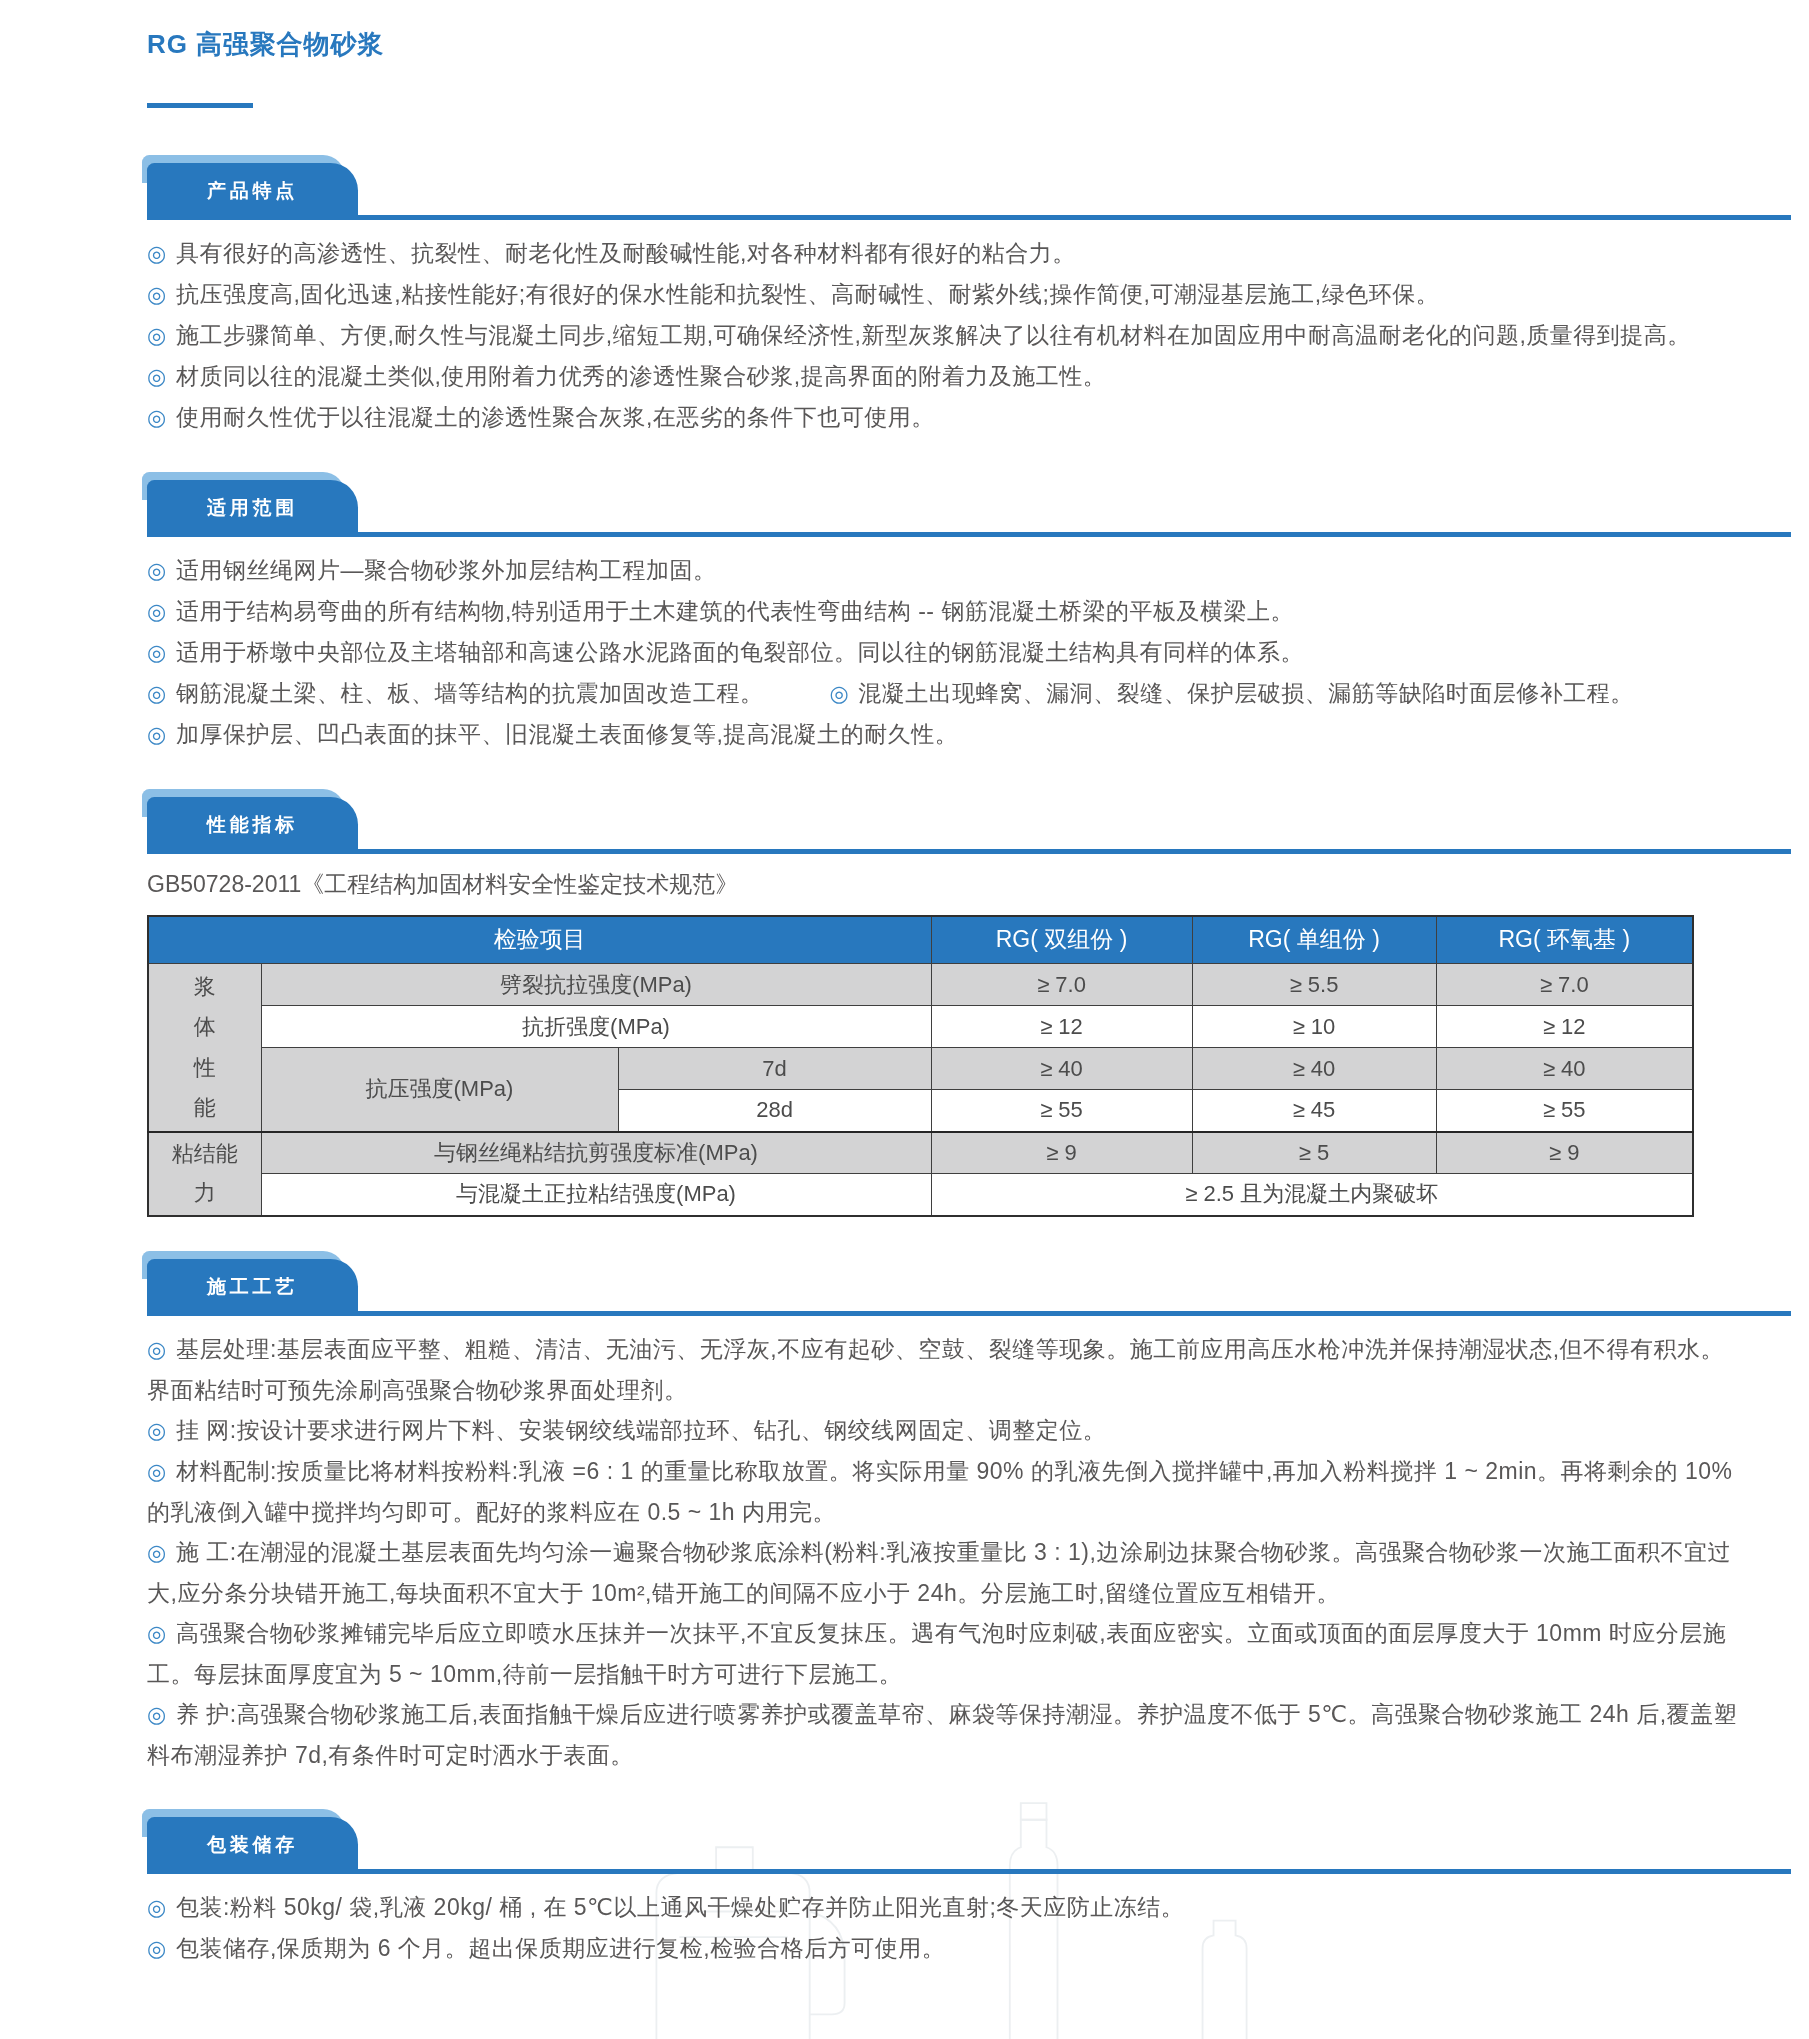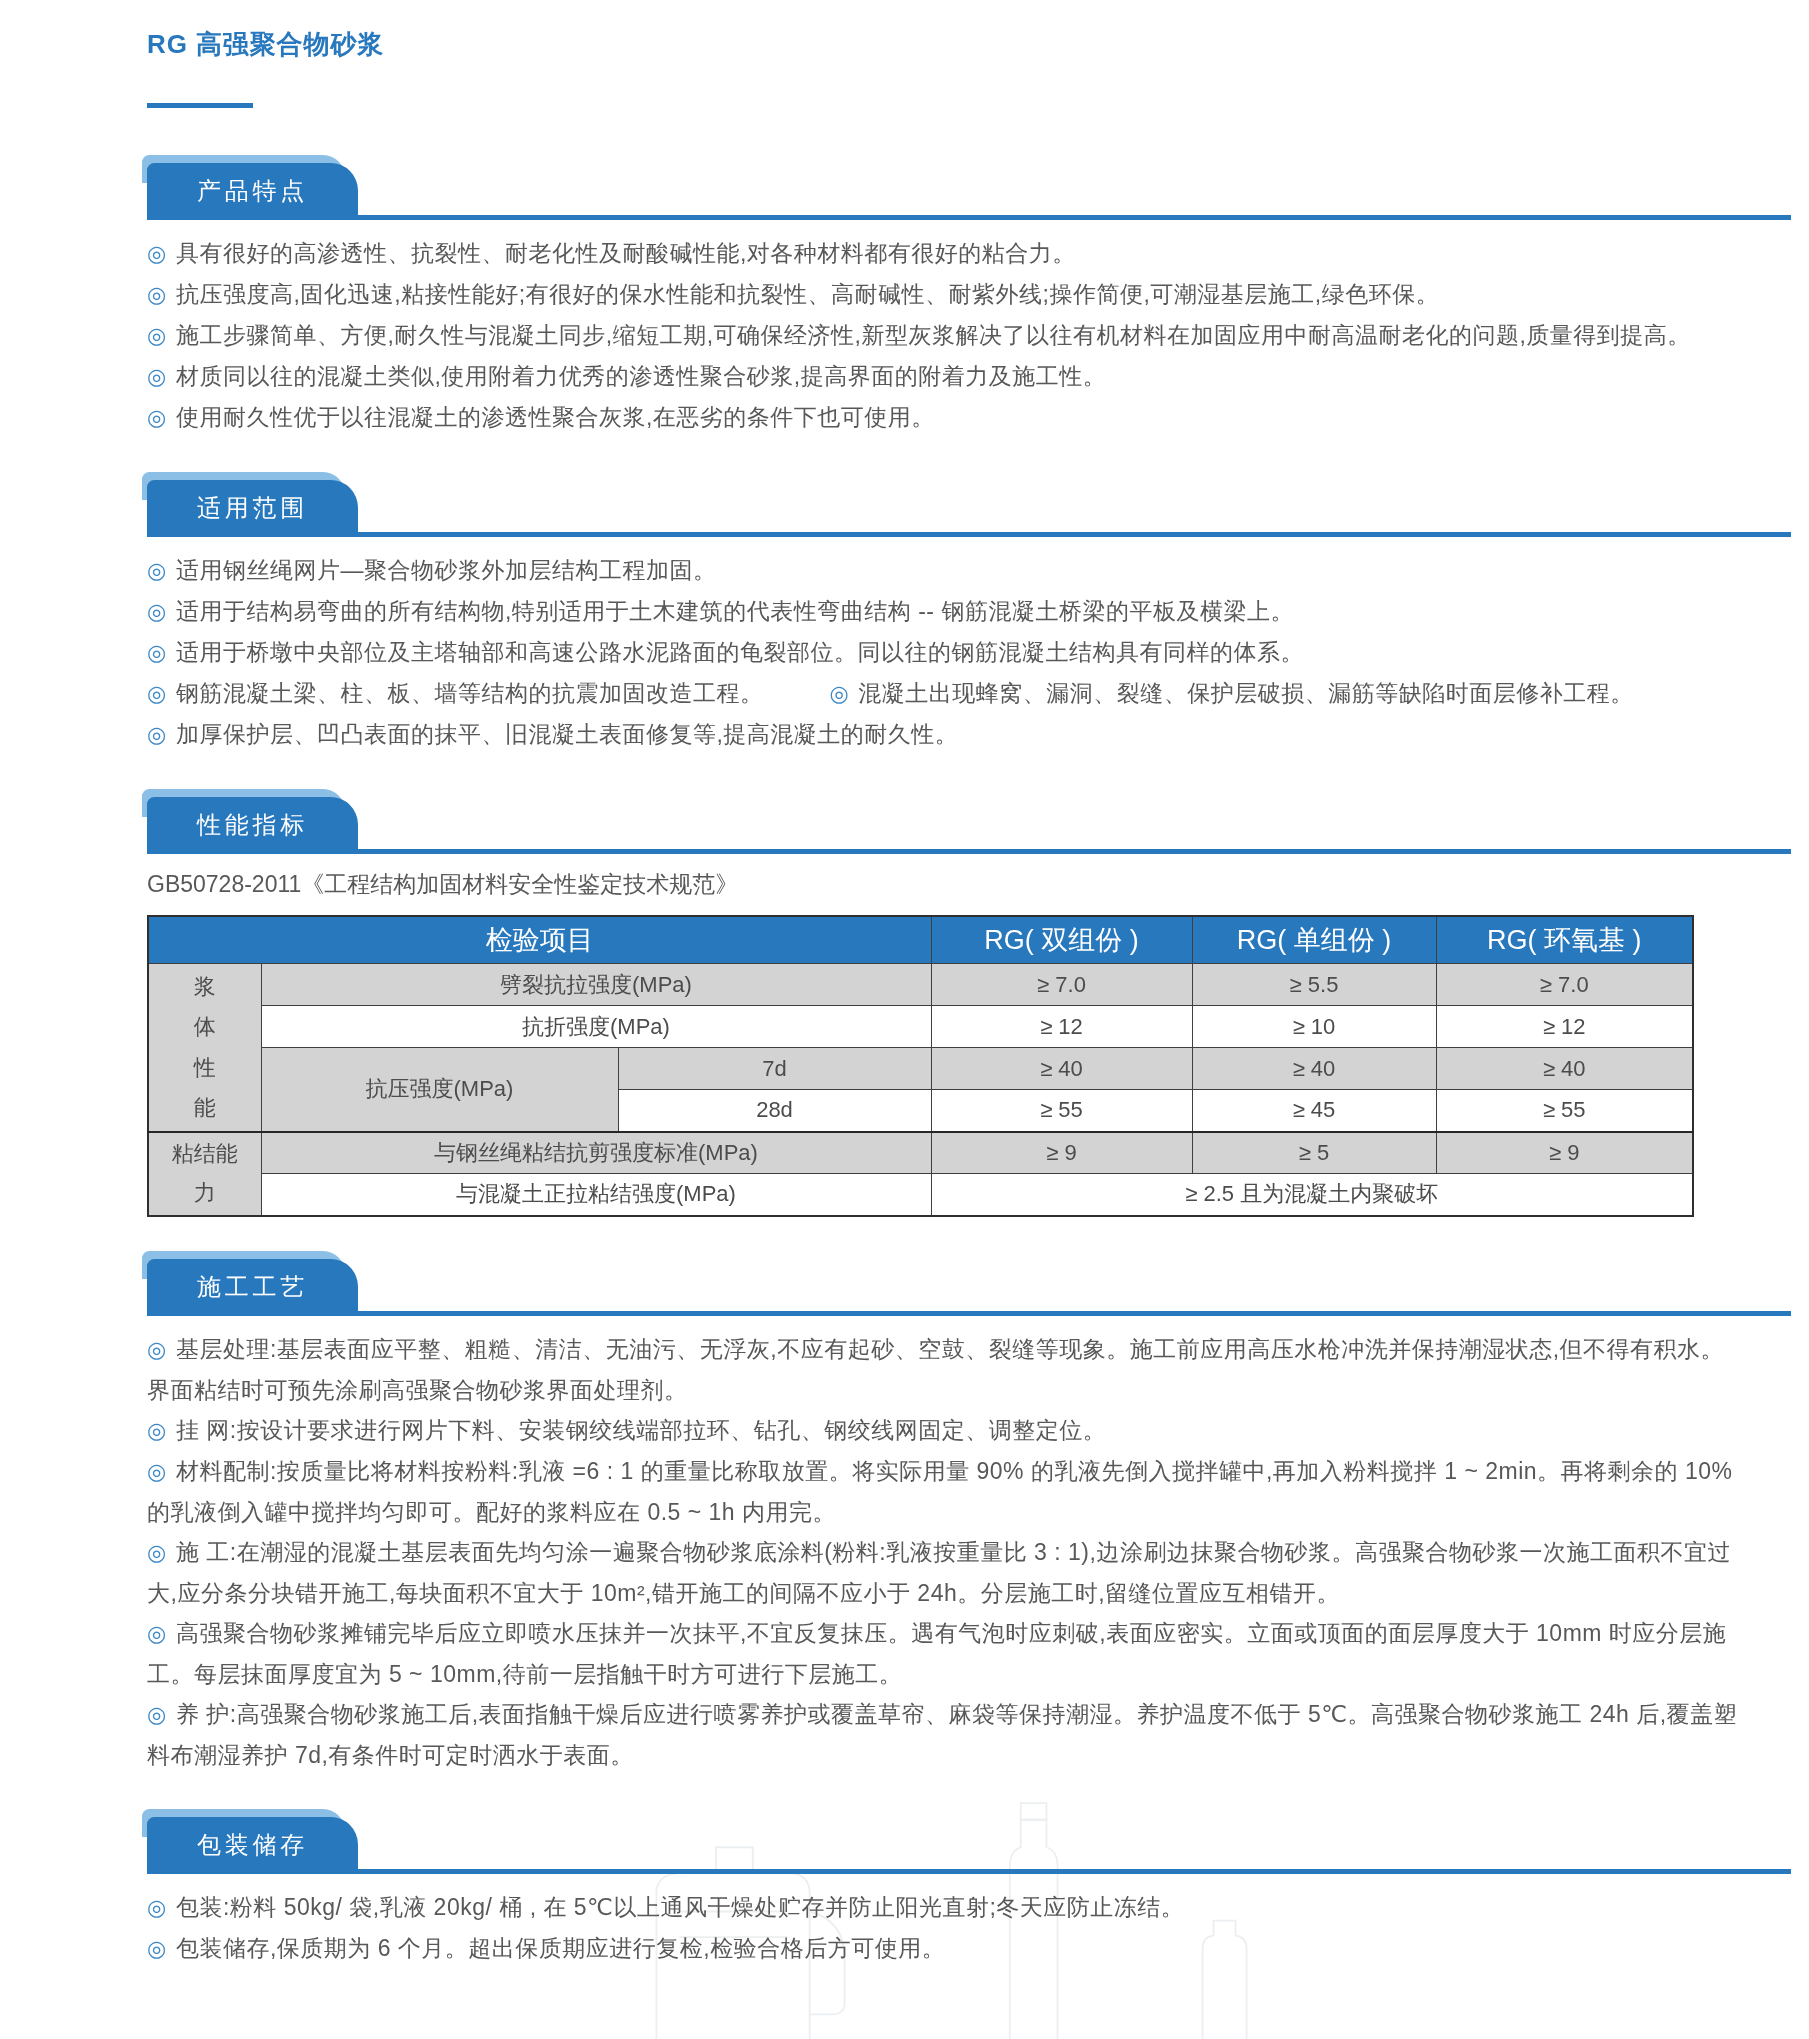--- a/index.html
+++ b/index.html
@@ -22,38 +22,38 @@
   .section-rule { position:absolute; left:0; bottom:0; width:1644px; height:4.6px; background:#2878be; }
   .section-badge {
     position:absolute; left:0; bottom:0; width:211px; height:57px;
     background:#2878be; border-radius:7.3px 27.5px 0 0;
     display:flex; align-items:center; justify-content:center;
   }
   .section-badge::before {
     content:""; position:absolute; left:-4.6px; top:-7.3px; right:13px; height:27.5px;
     background:#8cbfe6; border-radius:7.3px 22px 0 0; z-index:-1;
   }
-  .badge-label { color:#ffffff; font-size:24px; font-weight:400; letter-spacing:3.7px; }
+  .badge-label { color:#ffffff; font-size:19px; font-weight:700; letter-spacing:3.7px; }
 
   
   .bullet-list { margin-top:13px; width:1598px; }
   .bullet { font-size:23px; line-height:40px; letter-spacing:0.5px; color:#595757; }
   .b-mark { color:#3c88c6; margin-right:9.2px; font-size:22px; }
   .b-mark.second { margin-left:66px; }
 
   
   .perf-caption { margin-top:11px; width:1546px; text-align:left; font-size:23px; line-height:39px; color:#595757; }
   table.perf { margin-top:11px; border-collapse:collapse; table-layout:fixed; width:1546px; border:2.8px solid #2f2f2f; }
   table.perf th, table.perf td {
     border:1.8px solid #3f3f3f; text-align:center; vertical-align:middle;
     font-size:22px; color:#4c4c4c; padding:0; font-weight:400;
   }
   table.perf tr { height:42px; }
   table.perf tr.hdr { height:48px; }
-  table.perf tr.hdr th { background:#2878be; color:#ffffff; font-size:27px; }
+  table.perf tr.hdr th { background:#2878be; color:#ffffff; font-size:23px; }
   table.perf td.g { background:#d3d3d4; }
   table.perf tr.sep td { border-top:2.8px solid #262626; }
   .vlabel { display:flex; flex-direction:column; justify-content:space-around; align-items:center; }
   .vlabel.h4 { height:162px; }
   .vlabel.h2 { height:79px; }
 
   
   .watermark { position:absolute; left:569px; bottom:0; z-index:0; opacity:0.55; pointer-events:none; }
 </style>
 </head>

